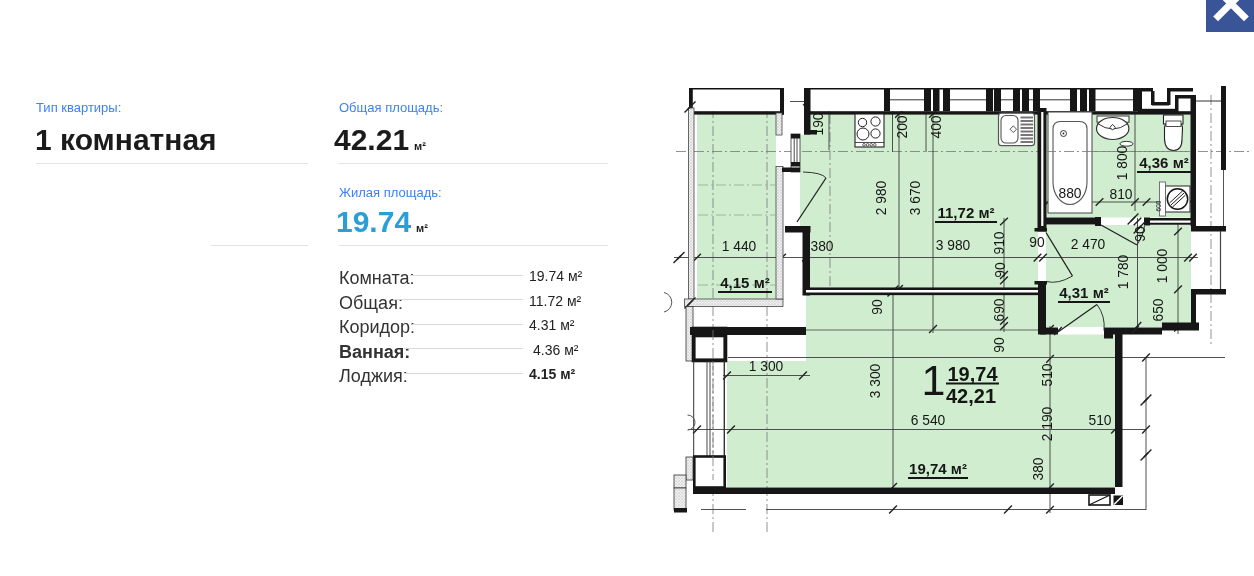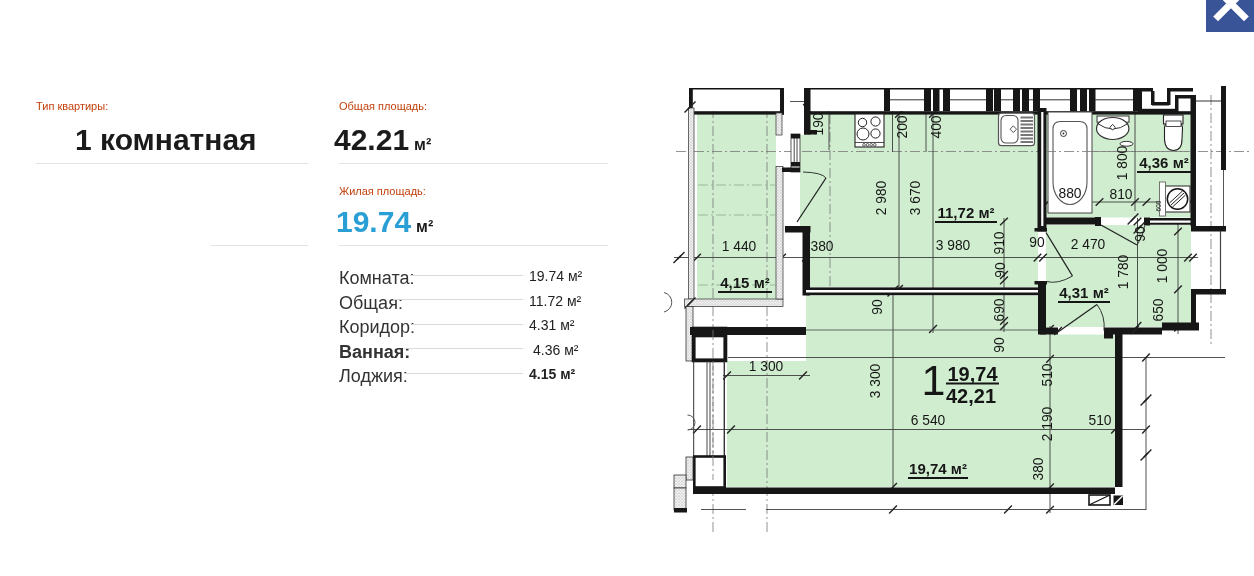--- a/index.html
+++ b/index.html
@@ -1,32 +1,32 @@
 <!DOCTYPE html>
 <html><head>
 <meta charset="utf-8">
 <style>
 html,body{margin:0;padding:0;background:#fff;width:1254px;height:576px;overflow:hidden;}
 body{font-family:"Liberation Sans",sans-serif;position:relative;}
 .abs{position:absolute;}
-.lbl{position:absolute;font-size:11px;color:#c2410c;line-height:1;}
+.lbl{position:absolute;font-size:13px;color:#3b82f6;line-height:1;}
 .big{position:absolute;font-size:30px;font-weight:bold;color:#1b1b1b;line-height:1;}
-.unit{font-size:16px;font-weight:bold;}
+.unit{font-size:11px;font-weight:bold;}
 .hr{position:absolute;height:1px;background:#e3e3e3;}
 .row{position:absolute;font-size:18px;color:#333;line-height:1;}
 .val{position:absolute;font-size:14px;color:#222;line-height:1;}
 .lead{position:absolute;height:1px;background:#dadada;}
 #closebtn{position:absolute;left:1206px;top:0;width:48px;height:32px;background:#3a5498;}
 #closebtn svg{position:absolute;left:0;top:0;}
 </style>
 </head>
 <body>
 
 <div class="lbl" style="left:36px;top:101px;">Тип квартиры:</div>
-<div class="big" style="left:35px;top:125px;margin-left:40px;">1 комнатная</div>
+<div class="big" style="left:35px;top:125px;">1 комнатная</div>
 <div class="hr" style="left:36px;top:162.5px;width:272px;"></div>
 <div class="hr" style="left:211px;top:245px;width:97px;"></div>
 
 <div class="lbl" style="left:339px;top:101px;">Общая площадь:</div>
 <div class="big" style="left:334px;top:125px;">42.21<span class="unit" style="margin-left:5px;">м²</span></div>
 <div class="hr" style="left:339px;top:162.5px;width:269px;"></div>
 
 <div class="lbl" style="left:339px;top:186px;">Жилая площадь:</div>
 <div class="big" style="left:336px;top:206.5px;color:#2a9fd6;">19.74<span class="unit" style="color:#1b1b1b;margin-left:5px;">м²</span></div>
 <div class="hr" style="left:339px;top:245px;width:269px;"></div>

